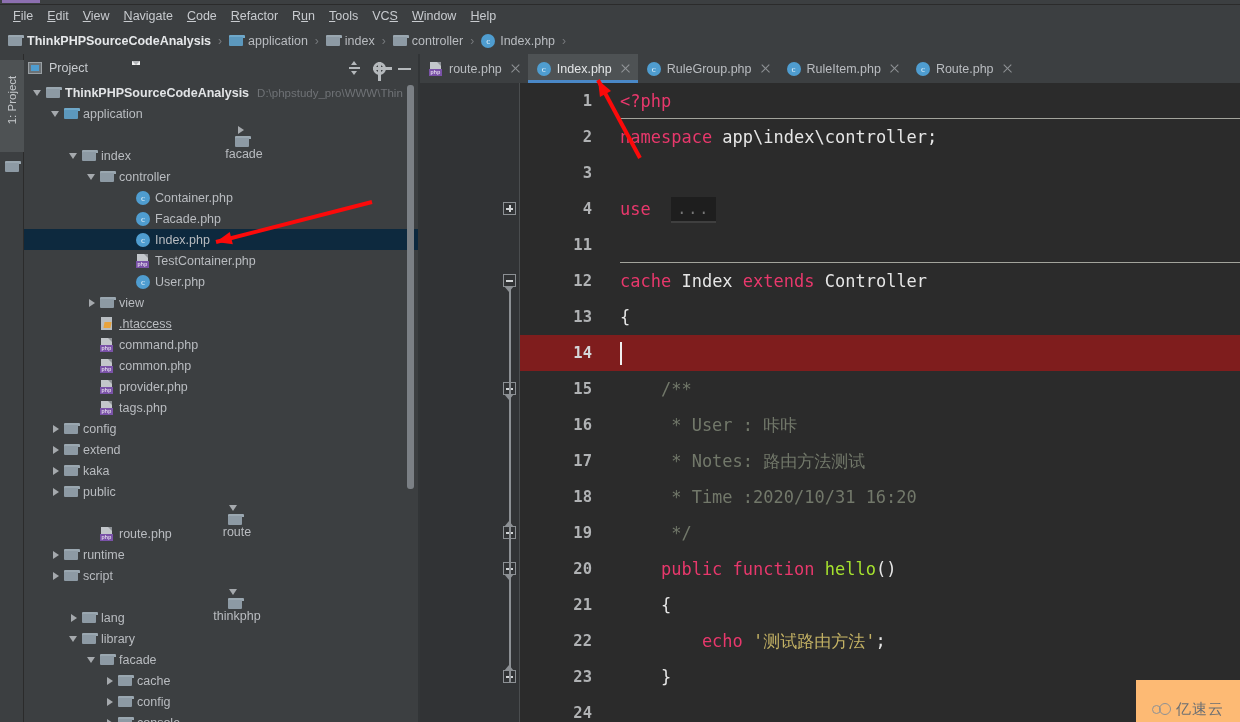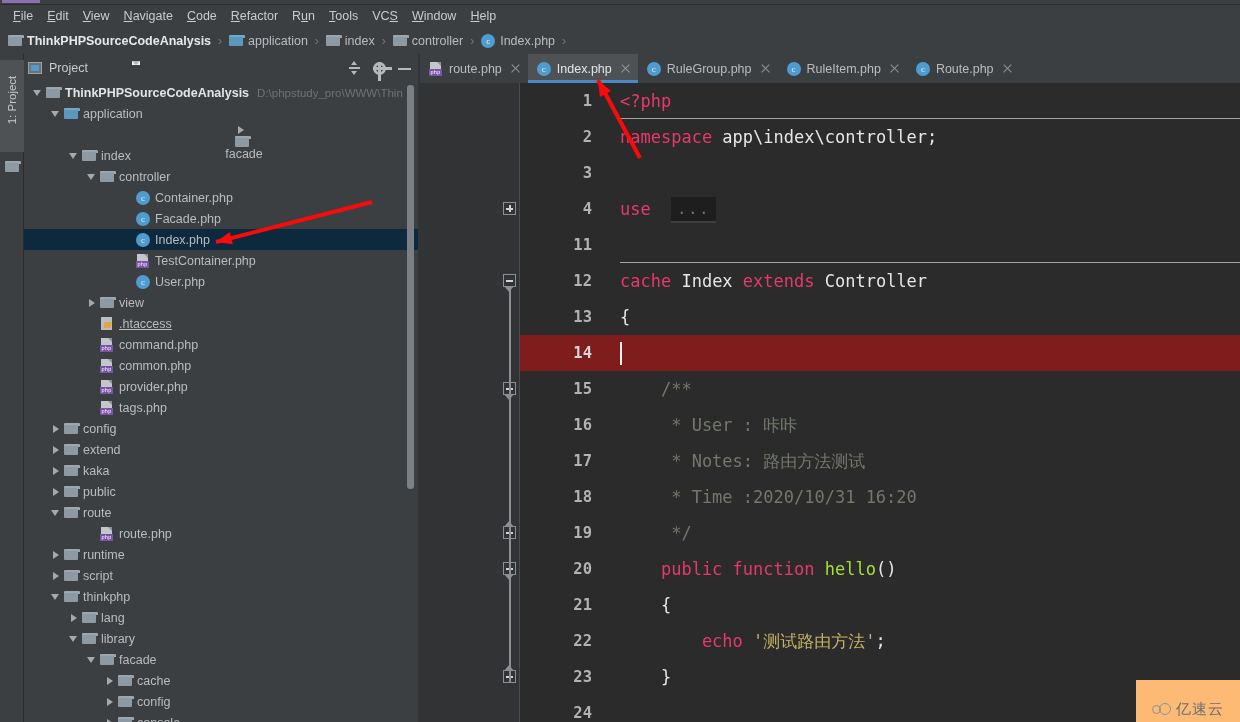--- a/index.html
+++ b/index.html
@@ -527,21 +527,21 @@
         <div class="row" style="padding-left: 26px;">
           <span class="arrow right"></span>
           <span class="iconwrap">
             <span class="ic ic-folder grey">
               <span class="tab"></span>
               <span class="body"></span>
             </span>
           </span>
           <span class="lbl">public</span>
         </div>
-        <div class="row" style="padding-left: 26px;">
+        <div class="row" style="padding-left: 26px; flex-direction: column;">
           <span class="arrow down"></span>
           <span class="iconwrap">
             <span class="ic ic-folder grey">
               <span class="tab"></span>
               <span class="body"></span>
             </span>
           </span>
           <span class="lbl">route</span>
         </div>
         <div class="row" style="padding-left: 62px;">
@@ -568,21 +568,21 @@
         <div class="row" style="padding-left: 26px;">
           <span class="arrow right"></span>
           <span class="iconwrap">
             <span class="ic ic-folder grey">
               <span class="tab"></span>
               <span class="body"></span>
             </span>
           </span>
           <span class="lbl">script</span>
         </div>
-        <div class="row" style="padding-left: 26px;">
+        <div class="row" style="padding-left: 26px; flex-direction: column;">
           <span class="arrow down"></span>
           <span class="iconwrap">
             <span class="ic ic-folder grey">
               <span class="tab"></span>
               <span class="body"></span>
             </span>
           </span>
           <span class="lbl">thinkphp</span>
         </div>
         <div class="row" style="padding-left: 44px;">

